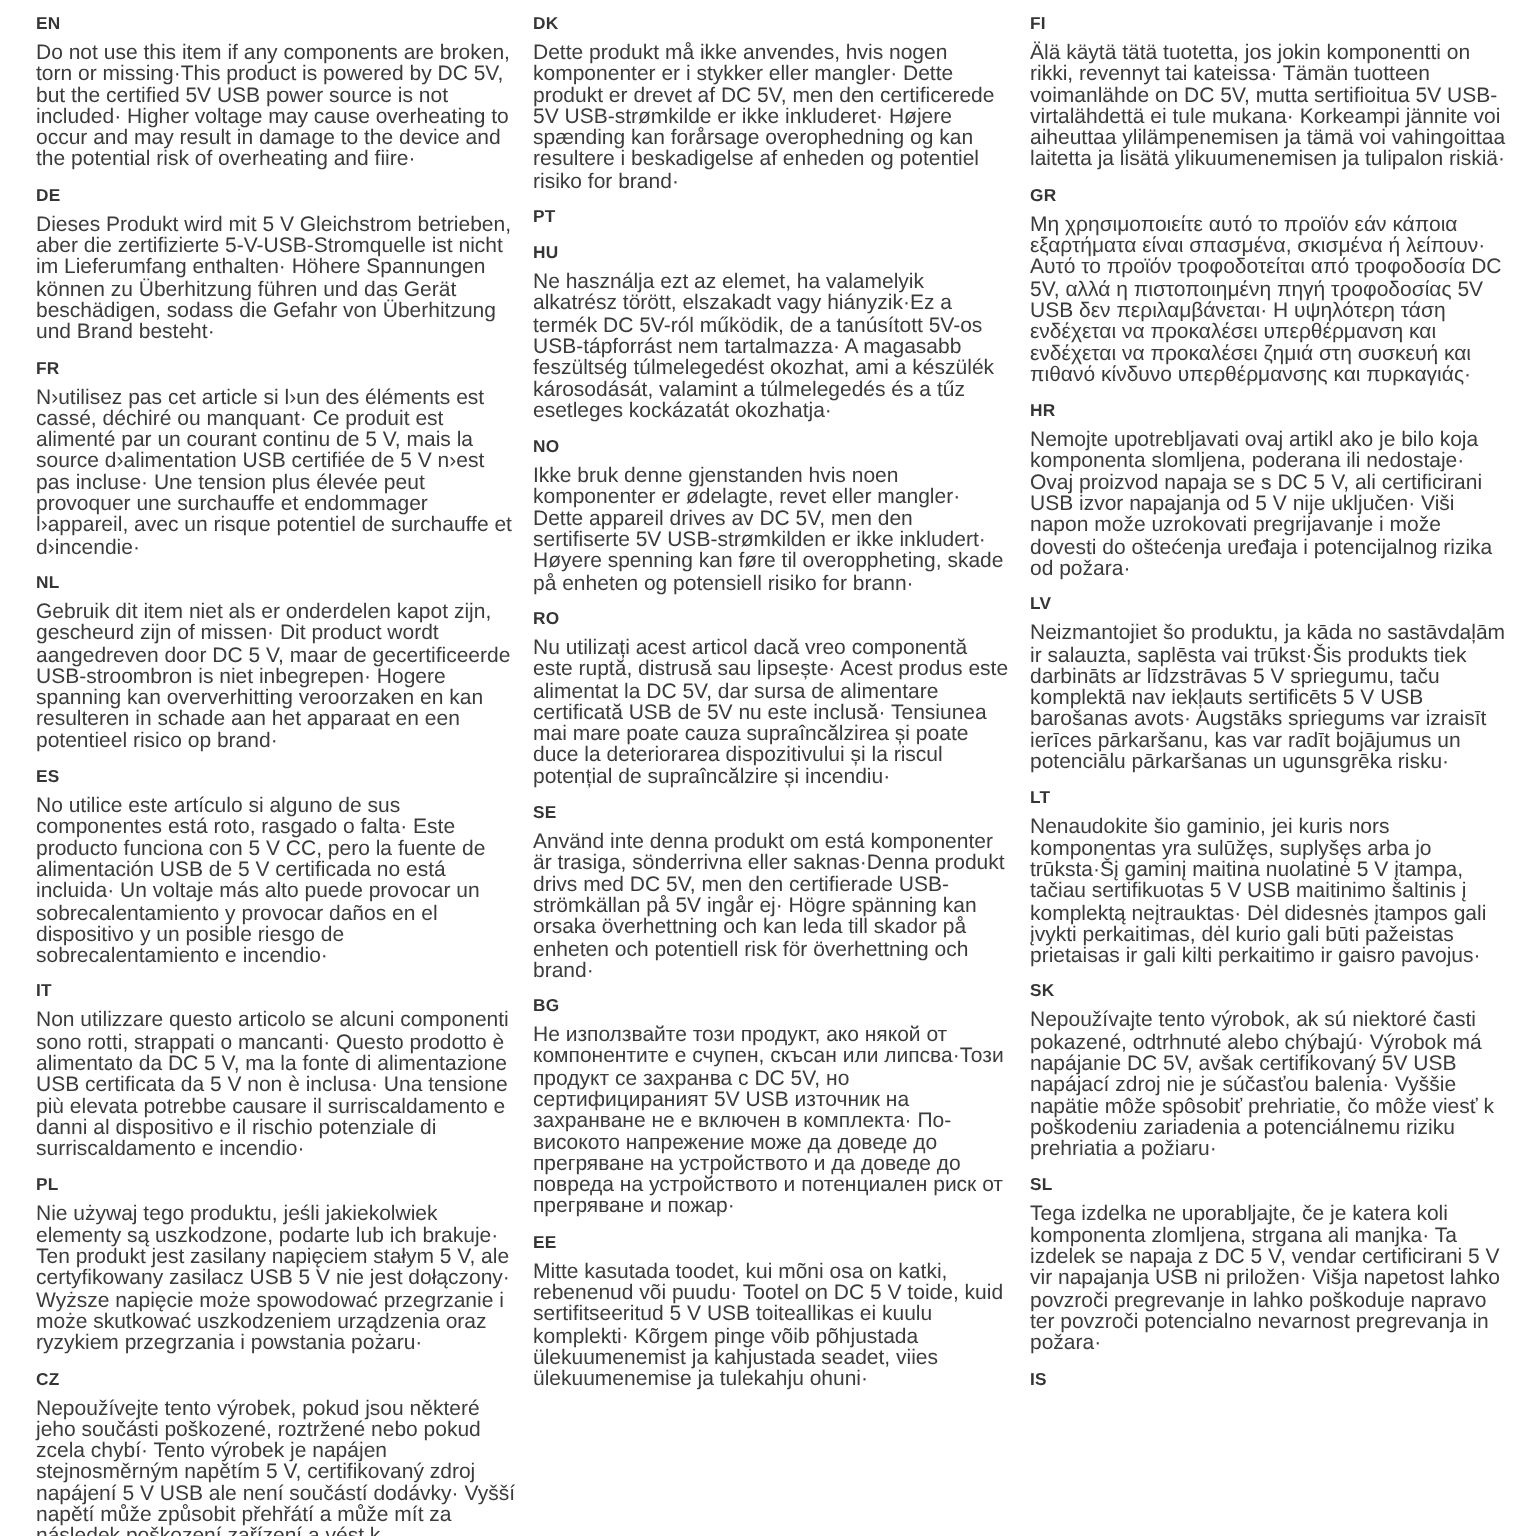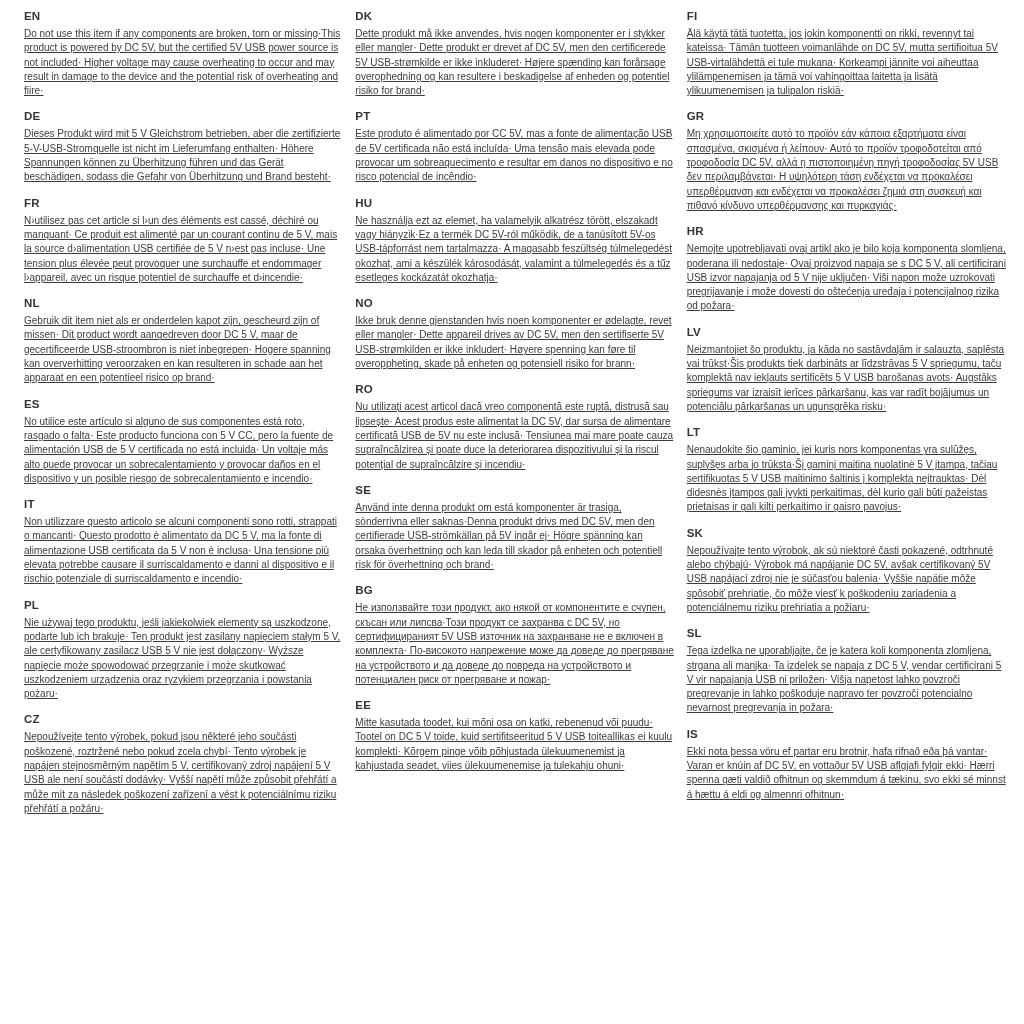--- a/index.html
+++ b/index.html
@@ -31,26 +31,25 @@
     margin: 0 0 12px 0;
   }
   .lang-code {
     font-size: 11.5px;
     font-weight: bold;
     color: #353535;
     margin: 0 0 5px 0;
     letter-spacing: 0.2px;
   }
   .lang-text {
-    font-size: 10px;
+    font-size: 14px;
     line-height: 14.3px;
     margin: 0;
     color: #3c3c3c;
     word-wrap: break-word;
-    text-decoration: underline;
   }
 </style>
 </head>
 <body>
 
 <div class="sheet">
   <div class="column">
       <section class="lang-section">
         <h2 class="lang-code">EN</h2>
         <p class="lang-text">Do not use this item if any components are broken, torn or missing·This product is powered by DC 5V, but the certified 5V USB power source is not included· Higher voltage may cause overheating to occur and may result in damage to the device and the potential risk of overheating and fiire·</p>
@@ -84,21 +83,20 @@
         <p class="lang-text">Nepoužívejte tento výrobek, pokud jsou některé jeho součásti poškozené, roztržené nebo pokud zcela chybí· Tento výrobek je napájen stejnosměrným napětím 5 V, certifikovaný zdroj napájení 5 V USB ale není součástí dodávky· Vyšší napětí může způsobit přehřátí a může mít za následek poškození zařízení a vést k potenciálnímu riziku přehřátí a požáru·</p>
       </section>
     </div>
   <div class="column">
       <section class="lang-section">
         <h2 class="lang-code">DK</h2>
         <p class="lang-text">Dette produkt må ikke anvendes, hvis nogen komponenter er i stykker eller mangler· Dette produkt er drevet af DC 5V, men den certificerede 5V USB-strømkilde er ikke inkluderet· Højere spænding kan forårsage overophedning og kan resultere i beskadigelse af enheden og potentiel risiko for brand·</p>
       </section>
       <section class="lang-section">
         <h2 class="lang-code">PT</h2>
-        <p class="lang-text">Este produto é alimentado por CC 5V, mas a fonte de alimentação USB de 5V certificada não está incluída· Uma tensão mais elevada pode provocar um sobreaquecimento e resultar em danos no dispositivo e no risco potencial de incêndio·</p>
       </section>
       <section class="lang-section">
         <h2 class="lang-code">HU</h2>
         <p class="lang-text">Ne használja ezt az elemet, ha valamelyik alkatrész törött, elszakadt vagy hiányzik·Ez a termék DC 5V-ról működik, de a tanúsított 5V-os USB-tápforrást nem tartalmazza· A magasabb feszültség túlmelegedést okozhat, ami a készülék károsodását, valamint a túlmelegedés és a tűz esetleges kockázatát okozhatja·</p>
       </section>
       <section class="lang-section">
         <h2 class="lang-code">NO</h2>
         <p class="lang-text">Ikke bruk denne gjenstanden hvis noen komponenter er ødelagte, revet eller mangler· Dette appareil drives av DC 5V, men den sertifiserte 5V USB-strømkilden er ikke inkludert· Høyere spenning kan føre til overoppheting, skade på enheten og potensiell risiko for brann·</p>
       </section>
       <section class="lang-section">
@@ -142,16 +140,15 @@
       <section class="lang-section">
         <h2 class="lang-code">SK</h2>
         <p class="lang-text">Nepoužívajte tento výrobok, ak sú niektoré časti pokazené, odtrhnuté alebo chýbajú· Výrobok má napájanie DC 5V, avšak certifikovaný 5V USB napájací zdroj nie je súčasťou balenia· Vyššie napätie môže spôsobiť prehriatie, čo môže viesť k poškodeniu zariadenia a potenciálnemu riziku prehriatia a požiaru·</p>
       </section>
       <section class="lang-section">
         <h2 class="lang-code">SL</h2>
         <p class="lang-text">Tega izdelka ne uporabljajte, če je katera koli komponenta zlomljena, strgana ali manjka· Ta izdelek se napaja z DC 5 V, vendar certificirani 5 V vir napajanja USB ni priložen· Višja napetost lahko povzroči pregrevanje in lahko poškoduje napravo ter povzroči potencialno nevarnost pregrevanja in požara·</p>
       </section>
       <section class="lang-section">
         <h2 class="lang-code">IS</h2>
-        <p class="lang-text">Ekki nota þessa vöru ef partar eru brotnir, hafa rifnað eða þá vantar· Varan er knúin af DC 5V, en vottaður 5V USB aflgjafi fylgir ekki· Hærri spenna gæti valdið ofhitnun og skemmdum á tækinu, svo ekki sé minnst á hættu á eldi og almennri ofhitnun·</p>
       </section>
     </div>
 </div>
 
 </body></html>

